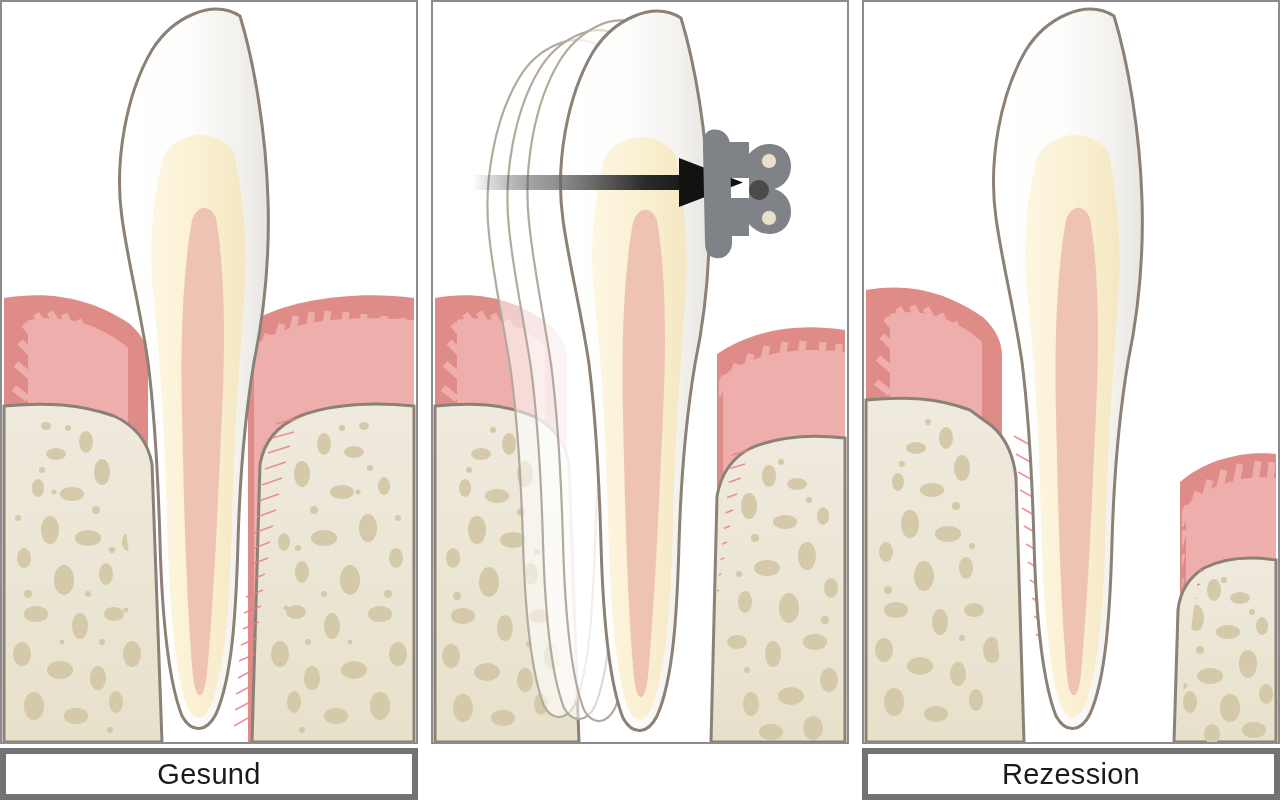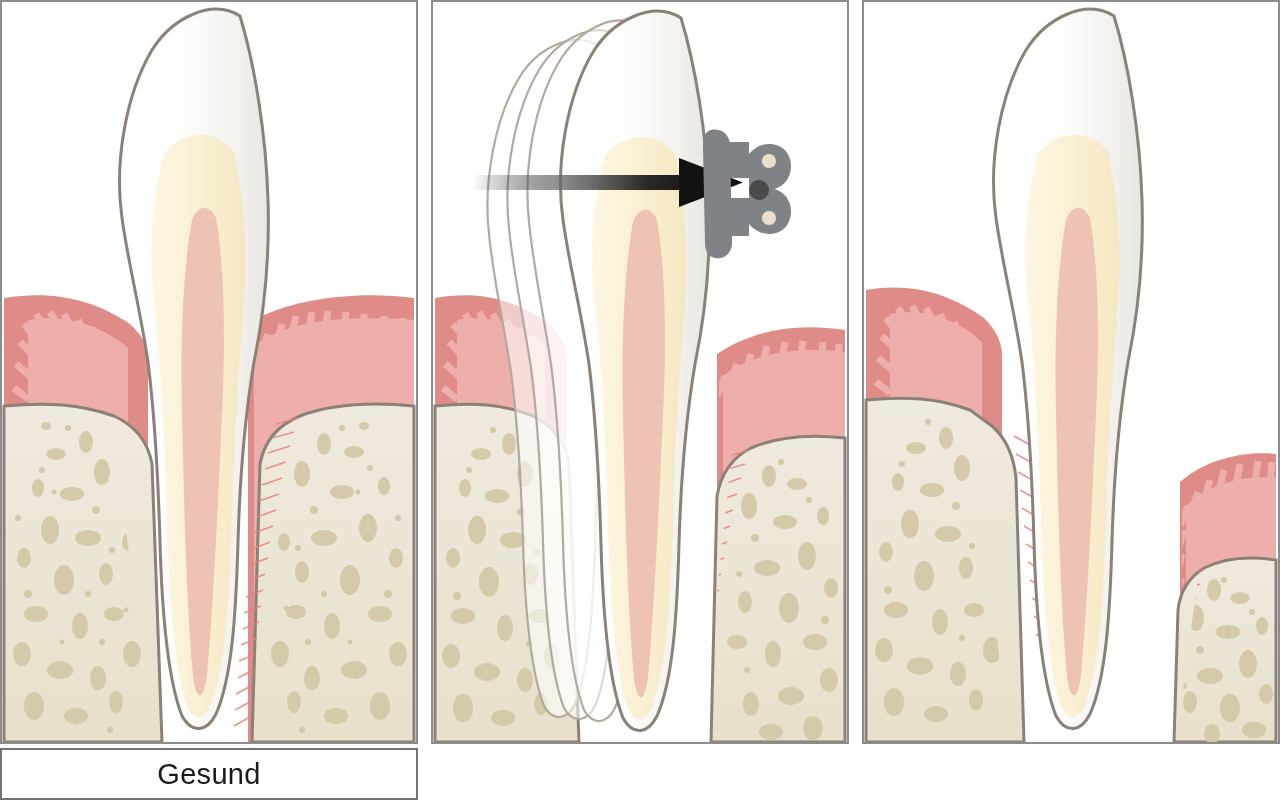--- a/index.html
+++ b/index.html
@@ -32,21 +32,21 @@
     border:2px solid #8c8c8c;
     box-sizing:border-box;
     background:#ffffff;
     overflow:hidden;
   }
   .panel-image svg{display:block;width:100%;height:100%;}
   .panel-label{
     flex:0 0 52px;
     height:52px;
     margin-top:4px;
-    border:2px solid #737373;
+    border:6px solid #737373;
     box-sizing:border-box;
     background:#ffffff;
     display:flex;
     align-items:center;
     justify-content:center;
   }
   .panel-label span{
     font-family:"Liberation Sans",sans-serif;
     font-size:29px;
     color:#1a1a1a;
@@ -682,15 +682,18 @@
           <path d="M244 150 C254 196 258 248 254 300 C250 356 244 432 242 516
                    C240 596 236 660 222 700 C215 720 203 721 196 702
                    C184 664 179 596 177 516 C175 432 170 356 164 300
                    C158 248 162 196 174 152 C192 128 226 126 244 150 Z" fill="url(#p3-dentin)"></path>
           <path d="M226 216 C234 262 236 330 232 412 C228 498 224 596 217 672
                    C214 700 206 700 203 674 C196 598 194 498 192 412
                    C190 330 194 262 202 218 C208 202 220 202 226 216 Z" fill="#efc3b4"></path>
         </g>
       </svg>
     </div>
+    <div class="panel-label">
+      <span>Rezession</span>
+    </div>
   </div>
 
 </div>
 
 </body></html>

